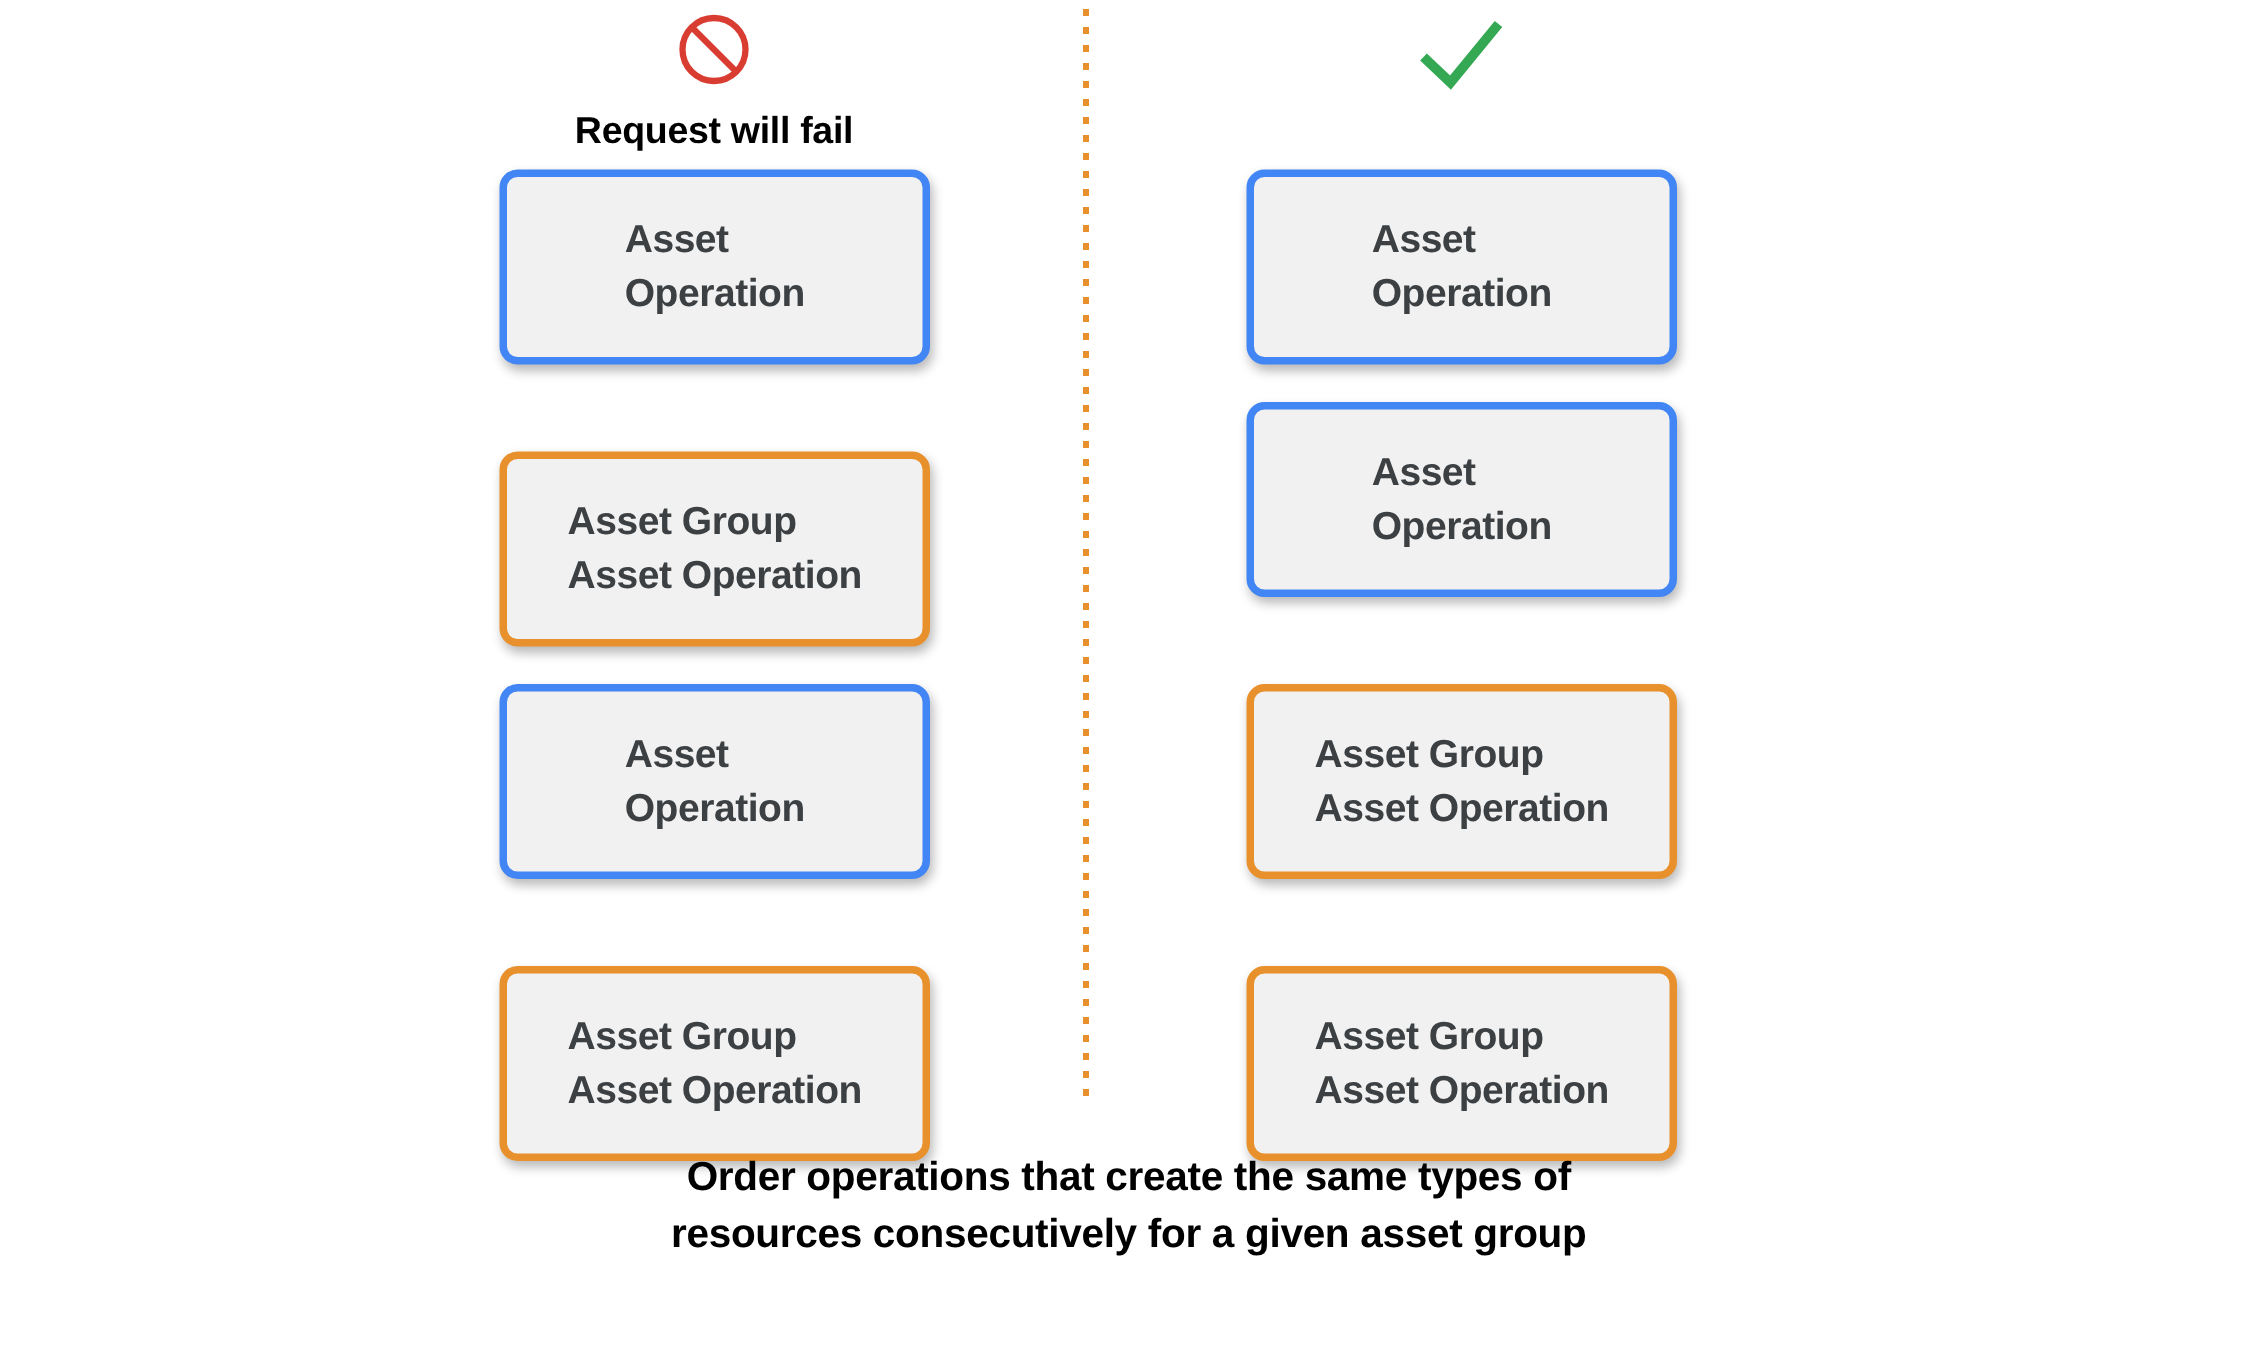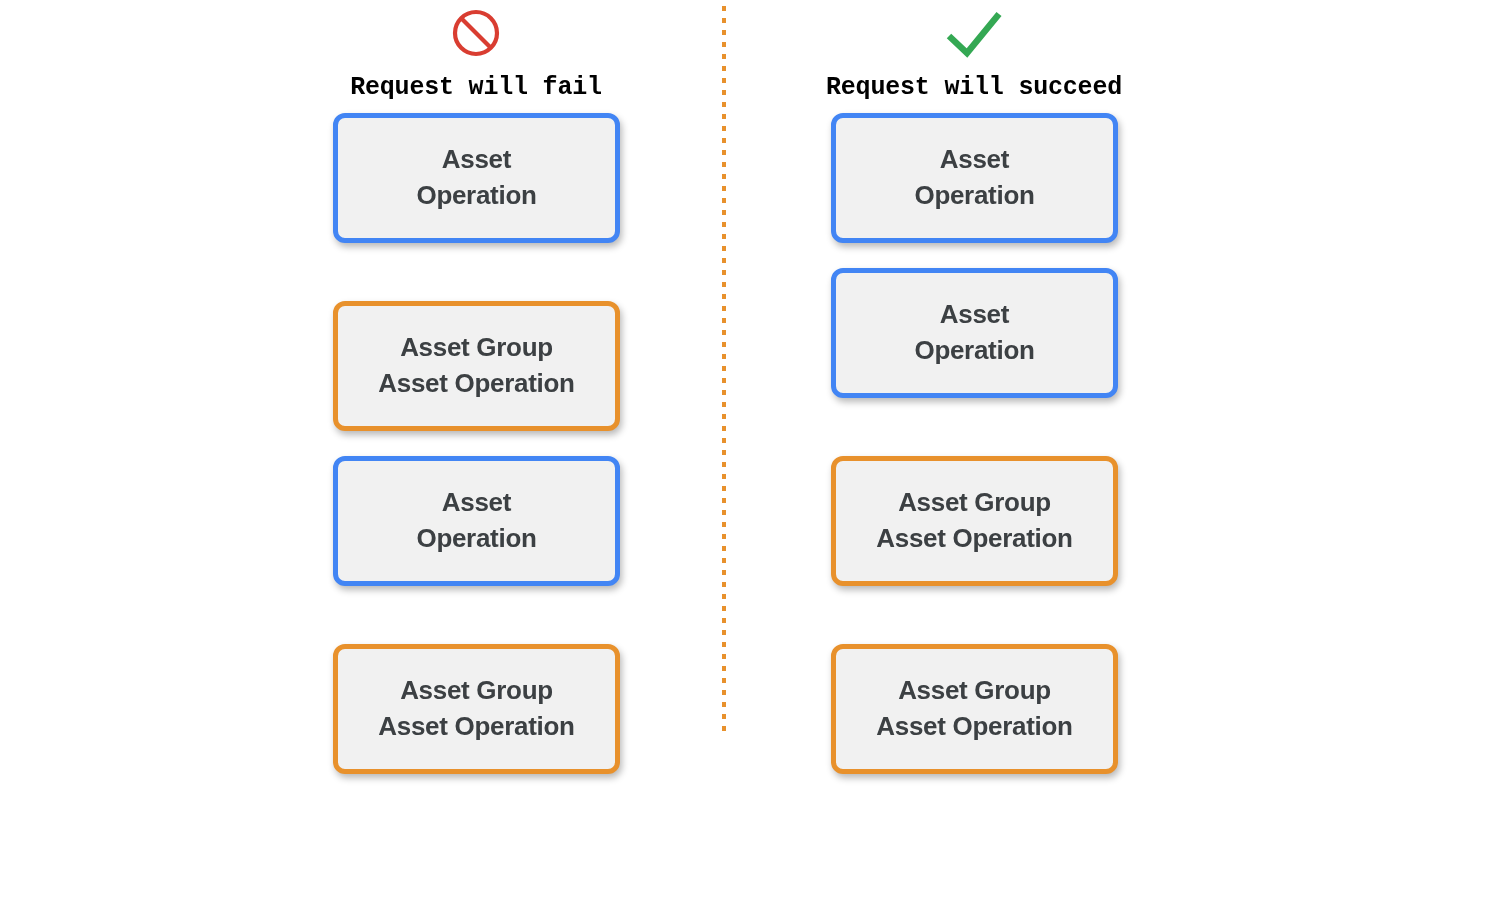--- a/index.html
+++ b/index.html
@@ -59,21 +59,20 @@
   }
 
   .col-title {
     font-size: 25px;
     font-weight: bold;
     color: #000000;
     letter-spacing: -0.2px;
     line-height: 1;
     margin-top: 16px;
     white-space: nowrap;
-    font-family: Liberation Mono, monospace;
   }
 
   
   .box-list {
     position: absolute;
     top: 113px;
     left: 27px;
     width: 287px;
     display: flex;
     flex-direction: column;
@@ -84,21 +83,21 @@
     box-sizing: border-box;
     width: 287px;
     height: 130px;
     background: #f1f1f1;
     border-radius: 12px;
     border: 5px solid #4285f4;
     box-shadow: 2px 4px 7px rgba(0, 0, 0, 0.28);
     display: flex;
     align-items: center;
     justify-content: center;
-    text-align: center;
+    text-align: left;
   }
   .op-box.blue   { border-color: #4285f4; }
   .op-box.orange { border-color: #e8912c; margin-top: 33px; }
 
   .op-label {
     font-size: 26px;
     font-weight: bold;
     color: #3c4043;
     line-height: 1.38;
     letter-spacing: -0.3px;
@@ -157,21 +156,20 @@
     </div>
   </div>
 
   <div class="column right">
     <div class="col-header">
       <div class="status-icon">
         <svg width="62" height="50" viewBox="0 0 62 50" aria-hidden="true">
           <polyline points="6,28 24,45 56,6" fill="none" stroke="#34a853" stroke-width="6.5" stroke-linecap="butt" stroke-linejoin="miter"></polyline>
         </svg>
       </div>
-      <div class="col-title">Request will succeed</div>
     </div>
     <div class="box-list">
       <div class="op-box blue">
         <span class="op-label">Asset
 Operation</span>
       </div>
       <div class="op-box blue">
         <span class="op-label">Asset
 Operation</span>
       </div>
@@ -179,14 +177,16 @@
         <span class="op-label">Asset Group
 Asset Operation</span>
       </div>
       <div class="op-box orange">
         <span class="op-label">Asset Group
 Asset Operation</span>
       </div>
     </div>
   </div>
 
+  <div class="caption">Order operations that create the same types of
+resources consecutively for a given asset group</div>
 
 </div>
 
 </body></html>

